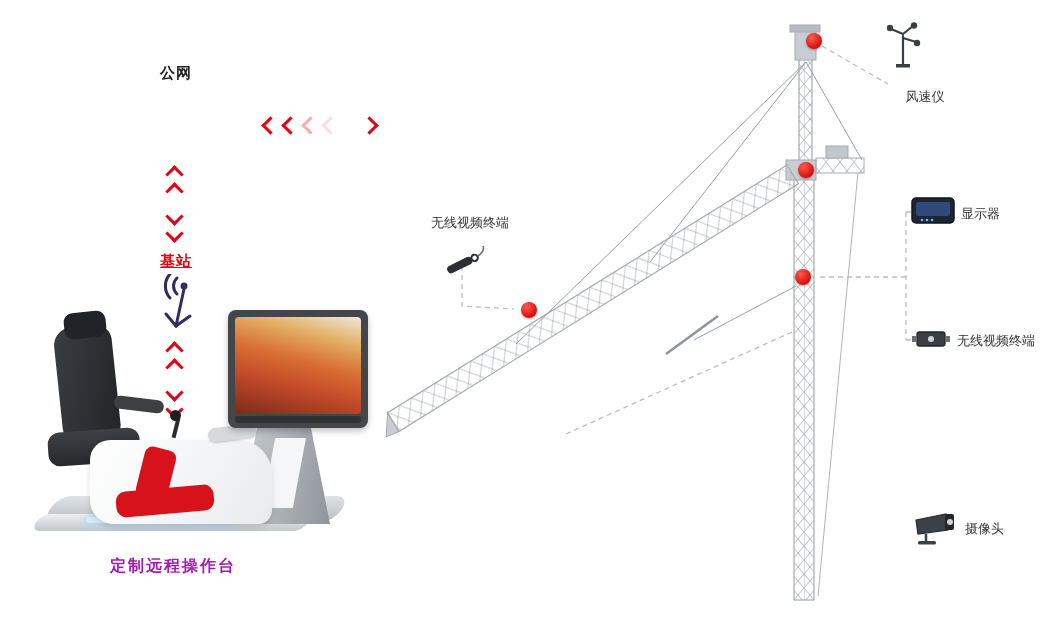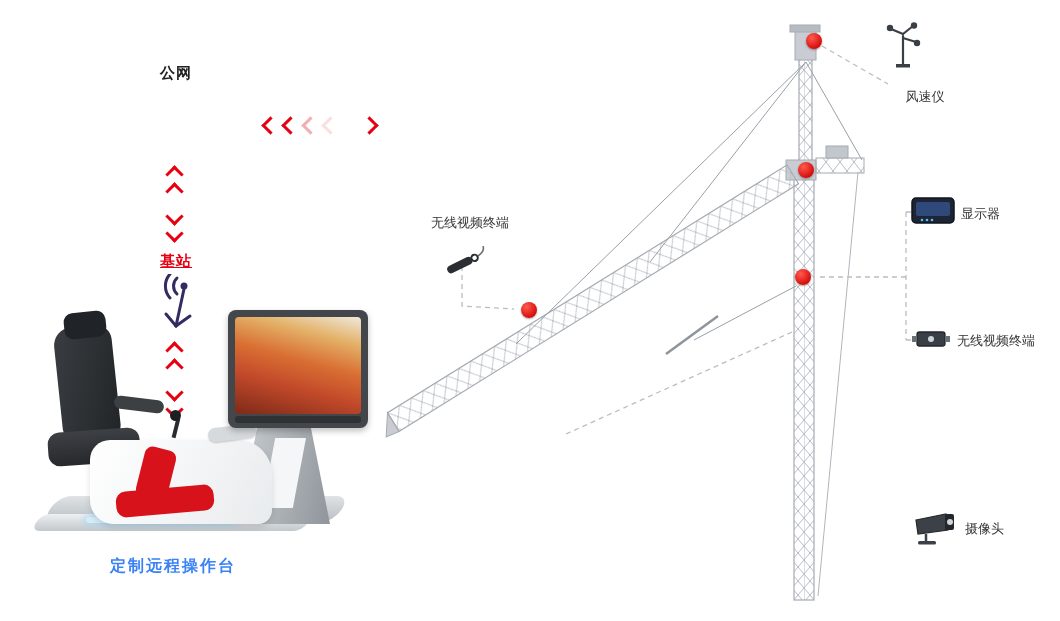--- a/index.html
+++ b/index.html
@@ -7,21 +7,21 @@
     font-family:"Liberation Sans","DejaVu Sans",sans-serif;
     background:#ffffff;
   }
   #canvas{
     position:relative;width:1060px;height:621px;background:#ffffff;overflow:hidden;
   }
   .abs{position:absolute;}
   .lbl{font-size:13px;color:#333;text-align:center;white-space:nowrap;}
   .lbl-strong{font-size:15px;font-weight:bold;color:#222;letter-spacing:1px;white-space:nowrap;}
   .lbl-red{color:#e60012;text-decoration:underline;}
-  .caption{font-size:16px;font-weight:bold;color:#3b82f6;letter-spacing:2px;}
+  .caption{font-size:16px;font-weight:bold;color:#a21caf;letter-spacing:2px;}
 
   
   .chev{display:inline-block;width:10px;height:10px;border-style:solid;border-width:3px 3px 0 0;border-color:#e60012;}
   .chev.up{transform:rotate(-45deg);}
   .chev.down{transform:rotate(135deg);}
   .chev.left{transform:rotate(-135deg);}
   .chev.right{transform:rotate(45deg);}
   .chev.fade1{border-color:#f2aeb2;}
   .chev.fade2{border-color:#fadfe1;}
   .vflow{display:flex;flex-direction:column;align-items:center;gap:4px;}

